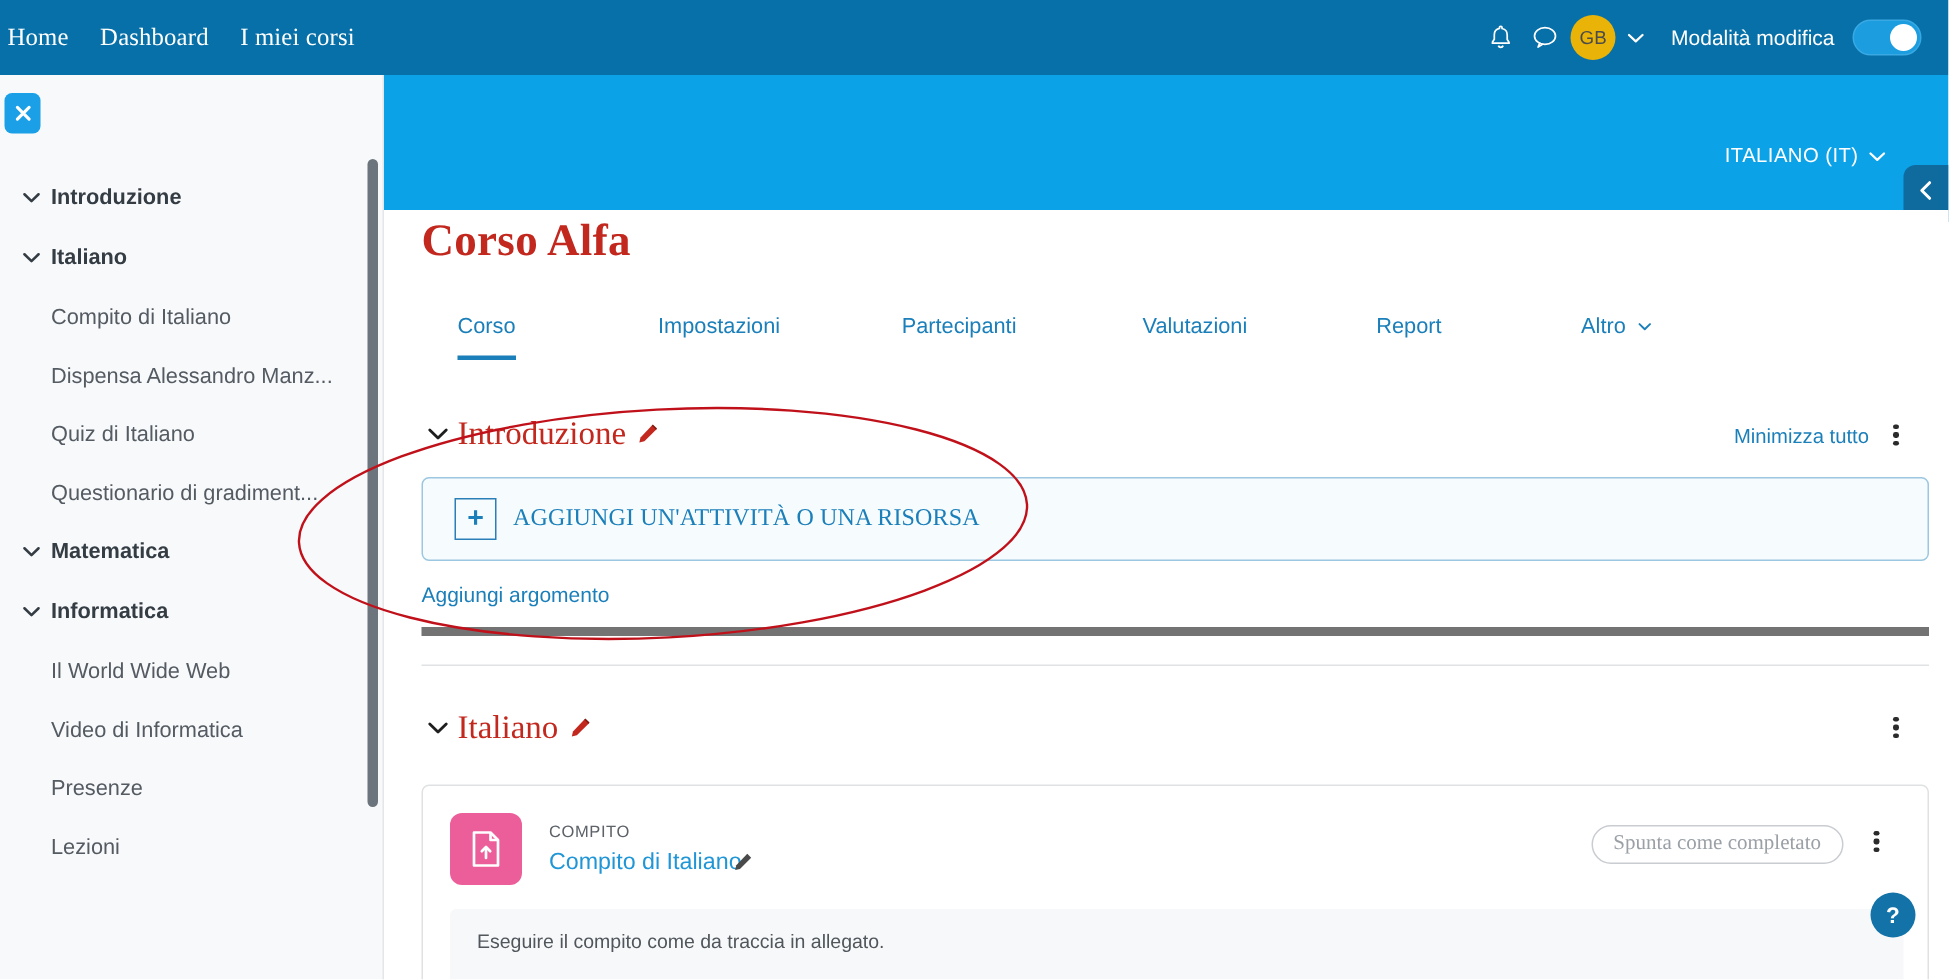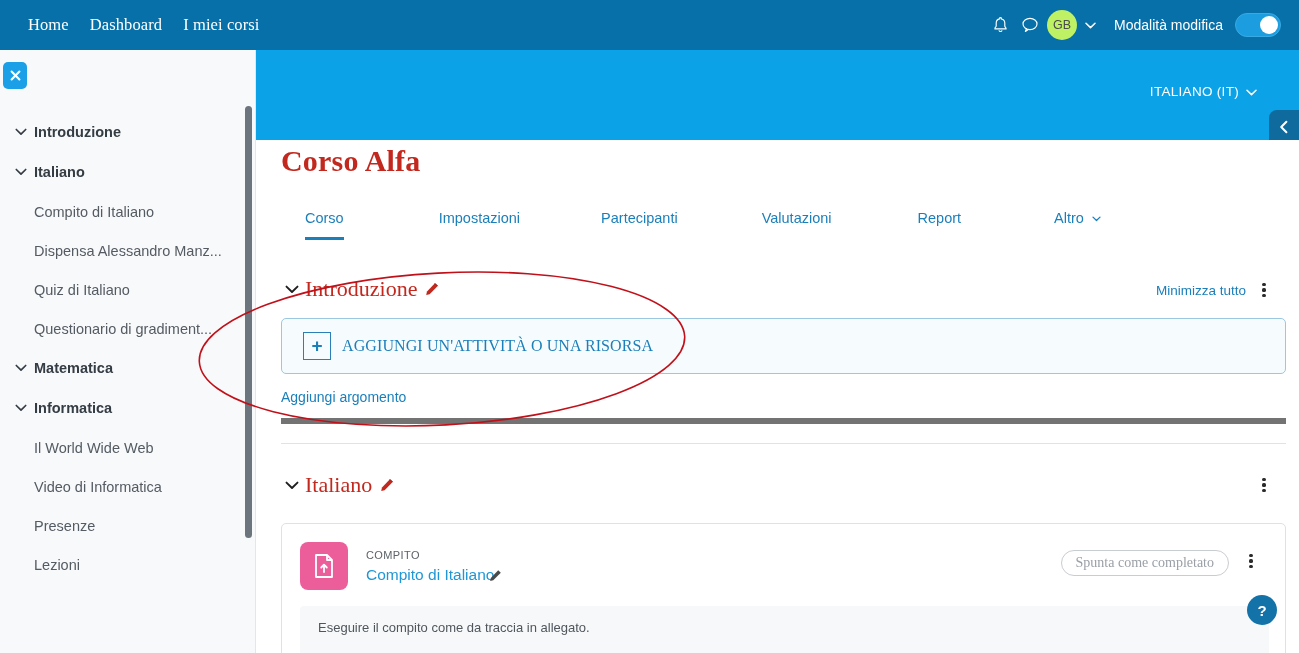--- a/index.html
+++ b/index.html
@@ -11,41 +11,41 @@
   }
   body { position: relative; }
 
   
   .navbar {
     position: absolute; top: 0; left: 0;
     width: 1299px; height: 50px;
     background: #0770a8;
     display: flex; align-items: center;
   }
-  .nav-left { display: flex; align-items: flex-start; gap: 21px; margin-left: 28px; }
+  .nav-left { display: flex; align-items: flex-start; gap: 21px; margin-left: 5px; }
   .nav-link {
     color: #ffffff;
     font-family: "Liberation Serif", serif;
     font-size: 16.5px;
     letter-spacing: 0.1px;
     cursor: pointer;
     white-space: nowrap;
   }
   .nav-right {
     margin-left: auto; margin-right: 18px;
     display: flex; align-items: center; gap: 0px;
   }
   .nav-icon-btn {
     width: 30px; height: 30px;
     display: flex; align-items: center; justify-content: center;
     cursor: pointer;
   }
   .avatar {
     width: 30px; height: 30px; border-radius: 50%;
-    background: #bef264; color: #4b4b4b;
+    background: #eab308; color: #4b4b4b;
     display: flex; align-items: center; justify-content: center;
     font-size: 12.5px; font-weight: 400;
     font-family: "Liberation Sans", sans-serif;
     margin-left: 2px; cursor: pointer;
   }
   .avatar-caret {
     margin-left: 8px; margin-right: 18px; cursor: pointer;
     display: flex; align-items: center;
   }
   .editmode-label {
@@ -111,21 +111,21 @@
     background: transparent;
   }
 
   
   .banner {
     position: absolute; top: 50px; left: 256px;
     width: 1043px; height: 90px;
     background: #0ba2e8;
   }
   .lang-select {
-    position: absolute; right: 42px; top: 34px;
+    position: absolute; right: 42px; top: 46px;
     display: flex; align-items: flex-start; gap: 7px;
     color: #ffffff; font-size: 13.5px;
     letter-spacing: 0.3px; cursor: pointer;
     white-space: nowrap;
   }
   .collapse-tab {
     position: absolute; right: 0; top: 60px;
     width: 30px; height: 38px;
     border-radius: 8px 0 0 8px;
     background: #0f6b9e;

